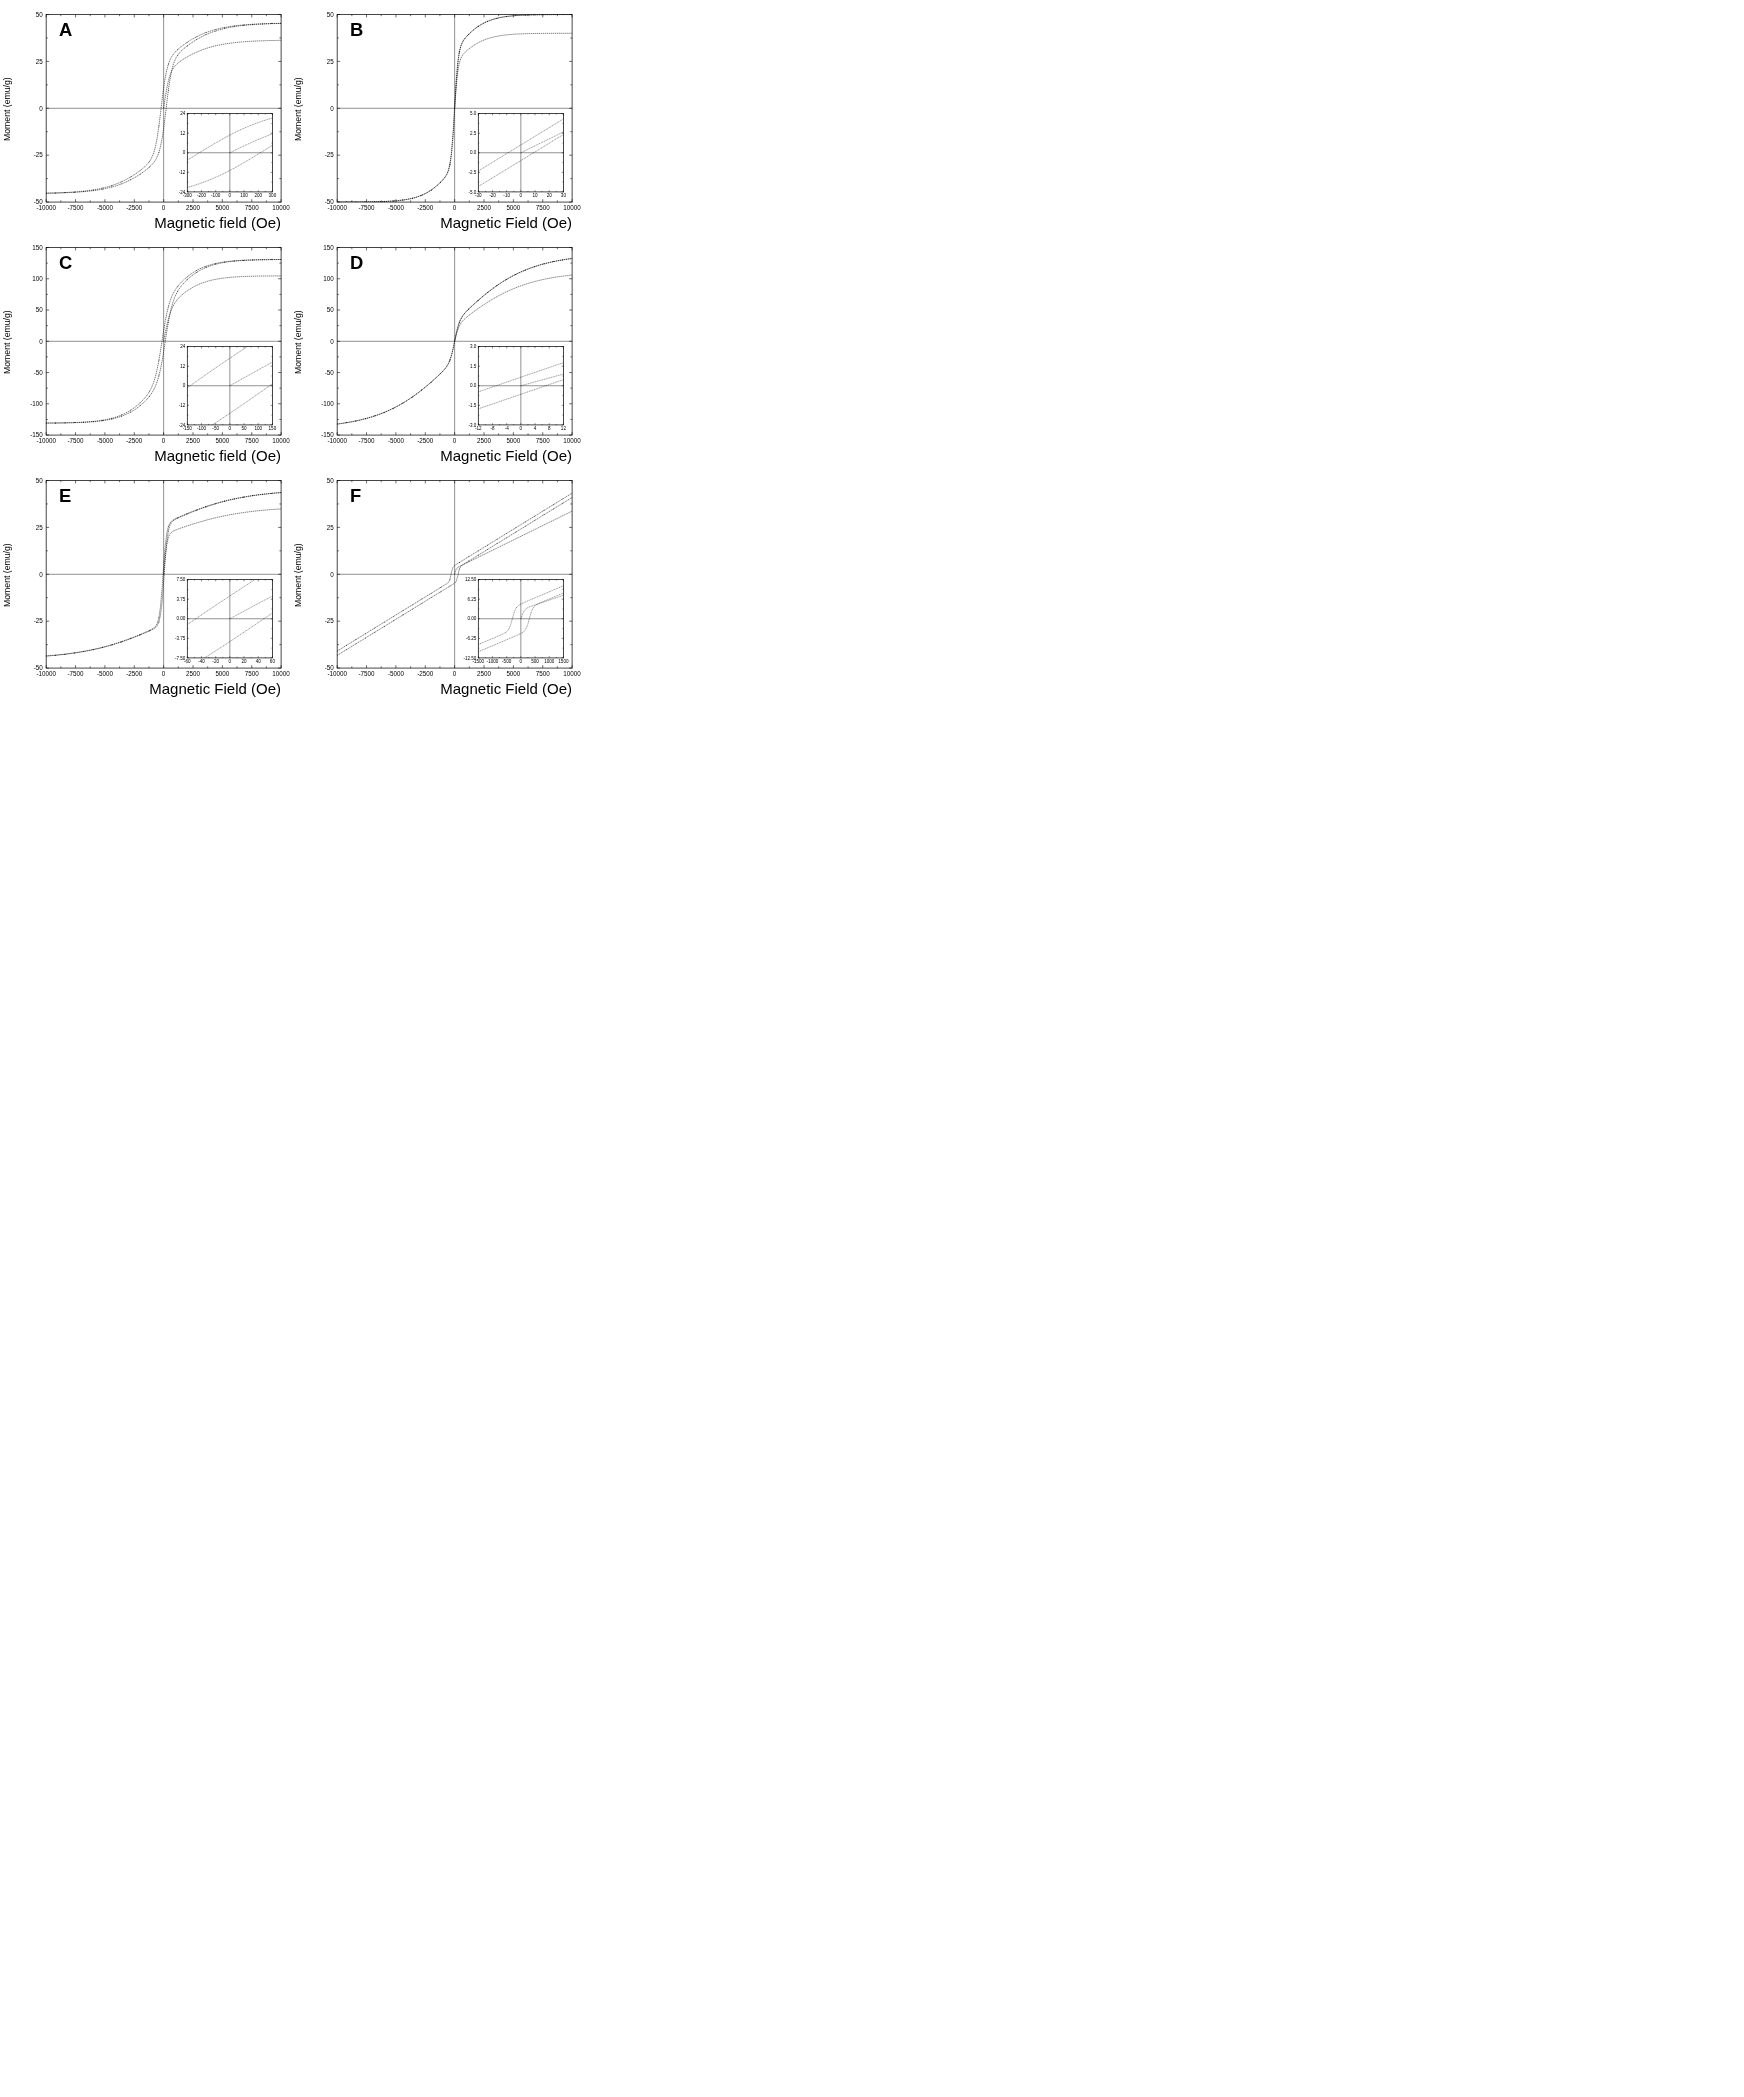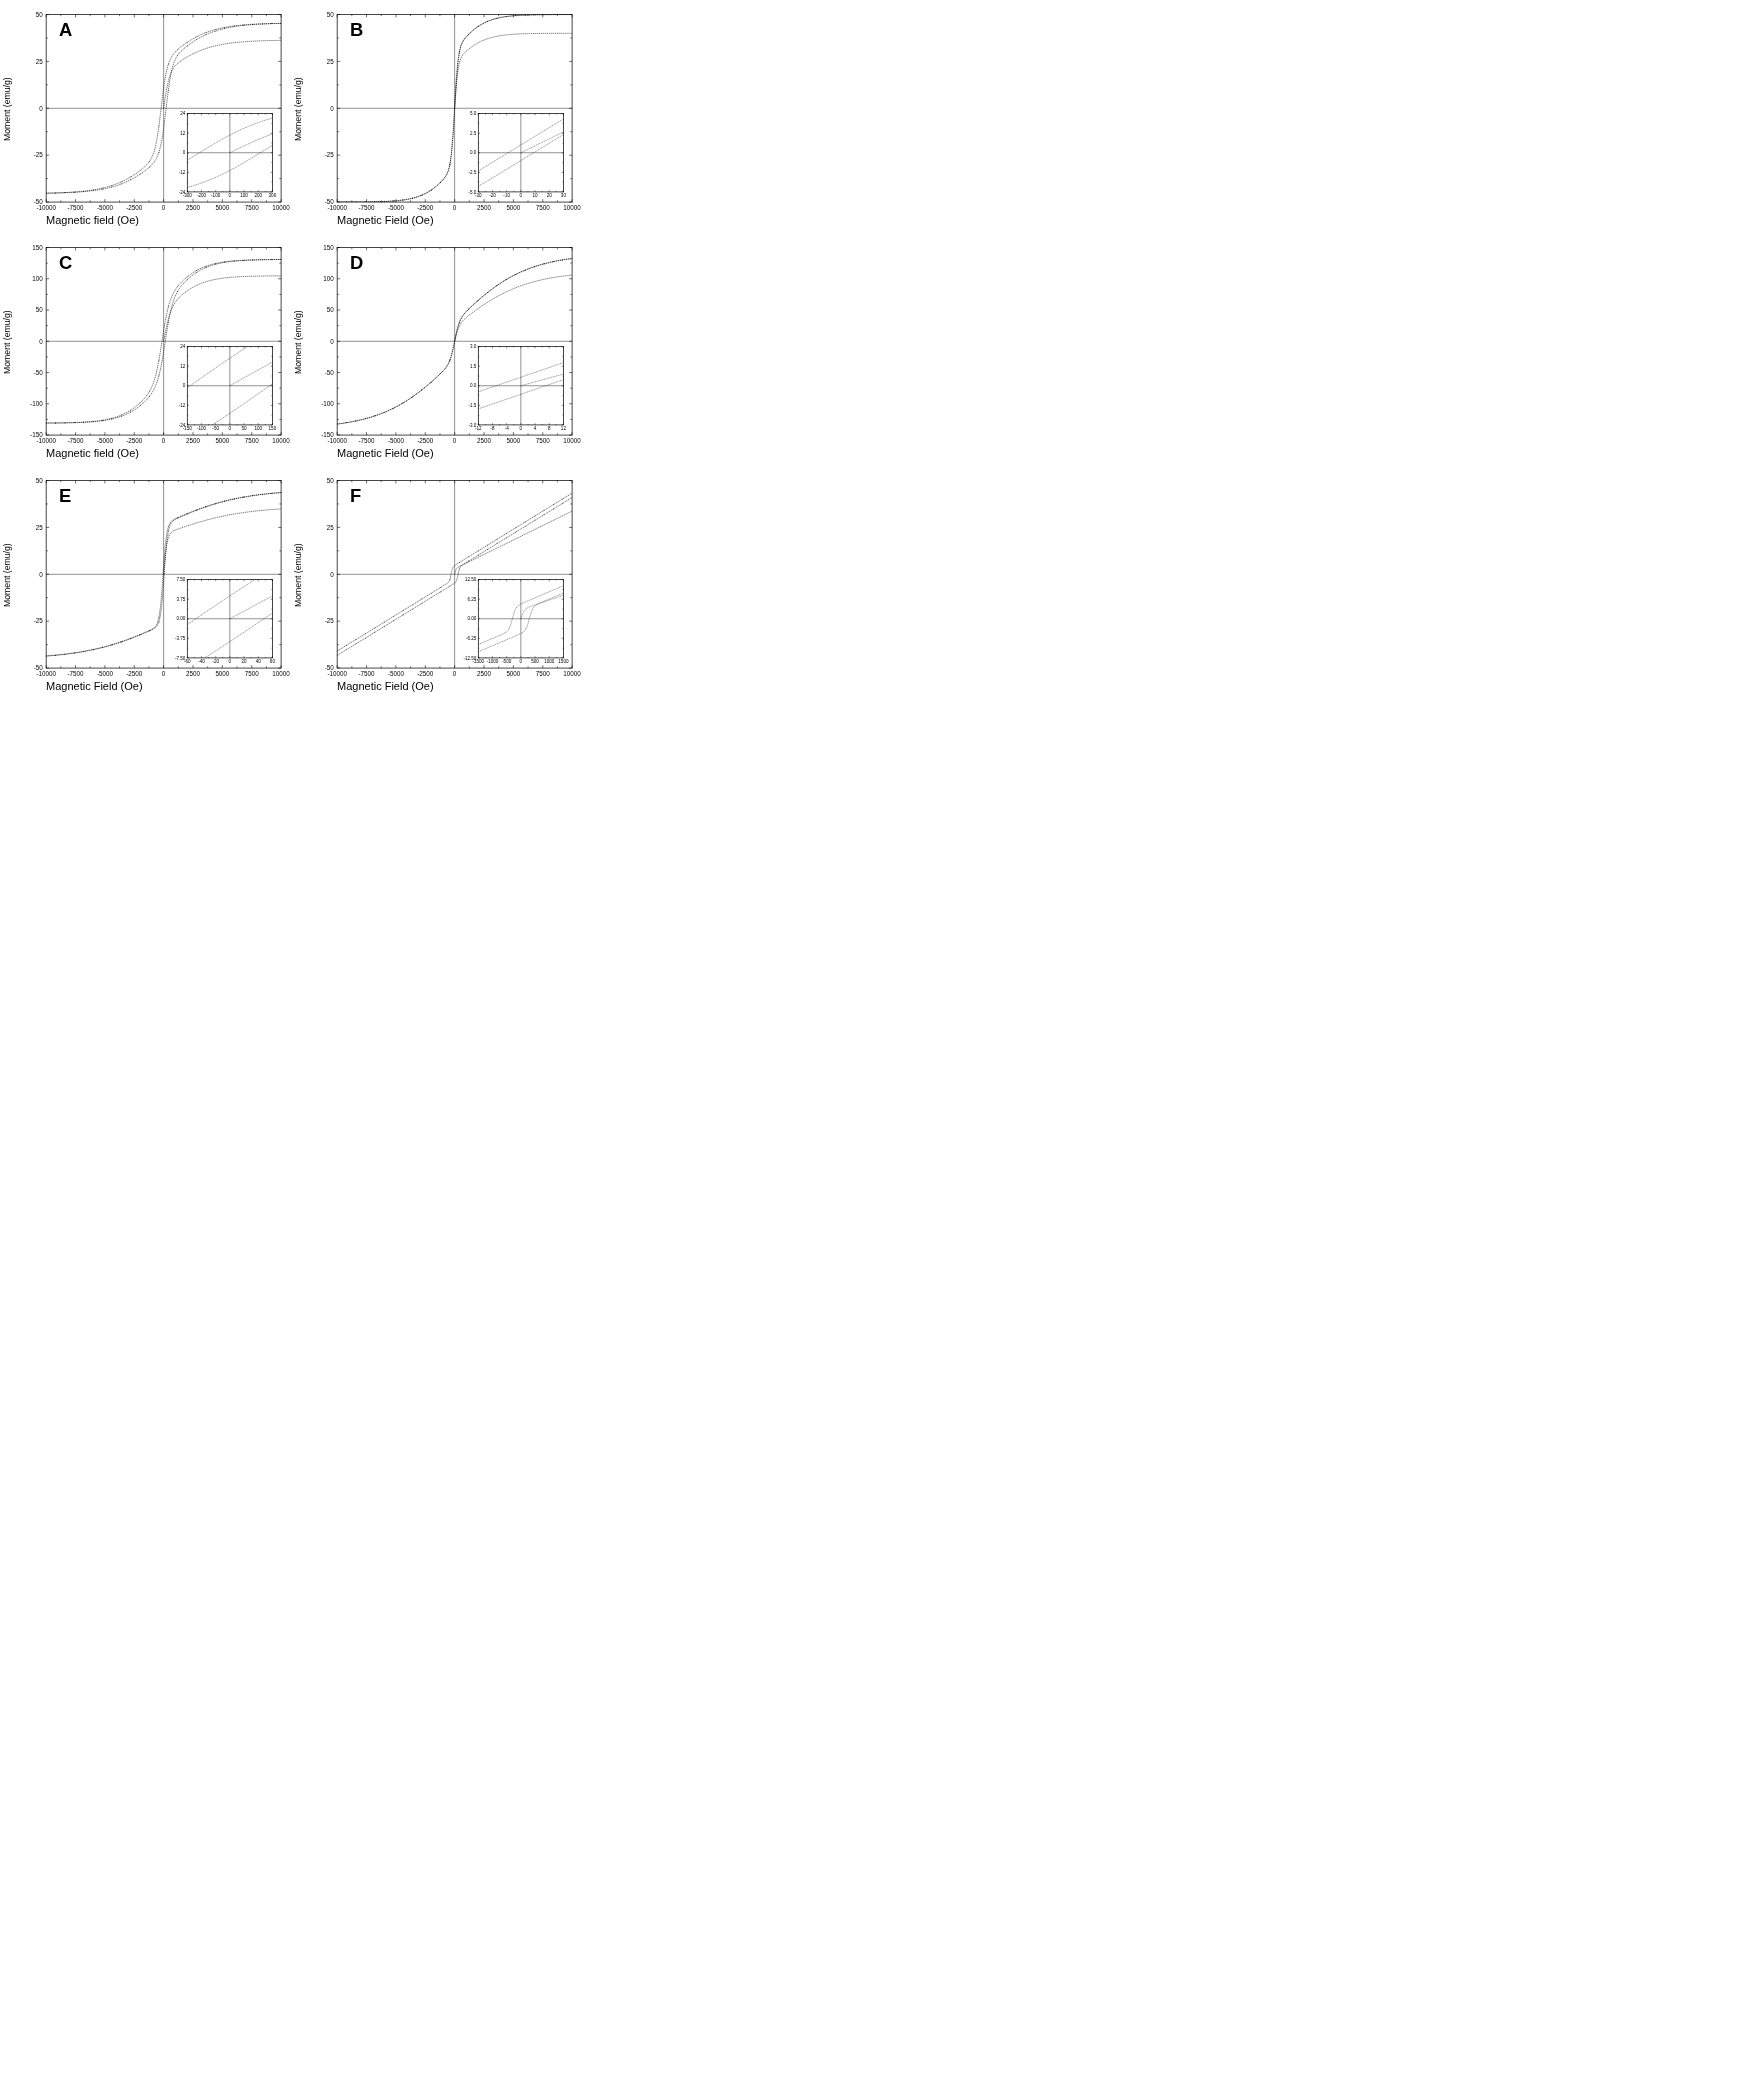--- a/index.html
+++ b/index.html
@@ -1,21 +1,21 @@
 <!DOCTYPE html>
 <html style="font-size:7.7px"><head>
 <meta charset="utf-8">
 <style>
   html,body{margin:0;padding:0;background:#ffffff;}
   .figure{position:relative;width:581px;height:699px;background:#ffffff;
           font-family:"Liberation Sans",sans-serif;color:#000;}
   .panel{position:absolute;width:291px;height:233px;}
   .plot{position:absolute;left:0;top:0;}
   .panel-letter{position:absolute;left:59px;top:19.3px;font-size:18.4px;font-weight:bold;}
-  .xlabel{position:absolute;left:46px;top:214px;width:235px;text-align:left;font-size:11px;}
+  .xlabel{position:absolute;left:46px;top:214px;width:235px;text-align:right;font-size:15px;}
   .ylabel{position:absolute;left:1px;top:14.5px;height:188px;width:12.6px;writing-mode:vertical-rl;
           transform:rotate(180deg);display:flex;align-items:center;justify-content:center;
           font-size:8.7px;white-space:nowrap;}
   svg text{font-family:"Liberation Sans",sans-serif;fill:#000;}
 </style>
 </head>
 <body>
 
 <div class="figure">
 

